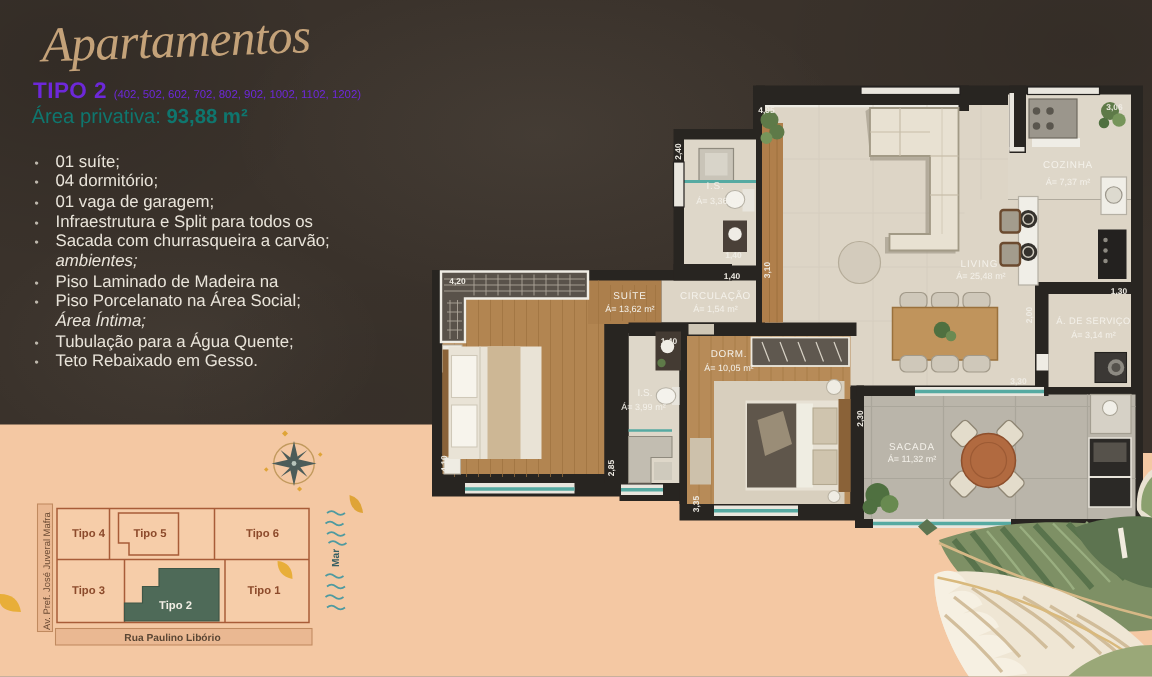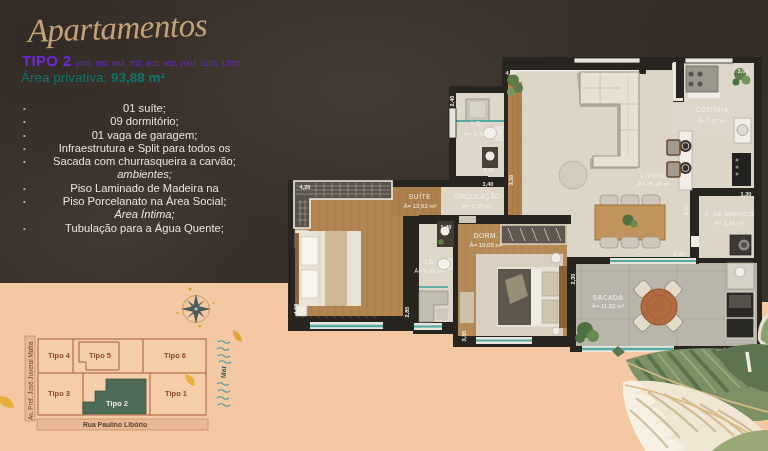--- a/index.html
+++ b/index.html
@@ -13,48 +13,49 @@
                    radial-gradient(ellipse 220px 140px at 250px 270px, rgba(0,0,0,0.06), rgba(0,0,0,0) 70%),
                    #3a322b;}
   .abs{position:absolute;}
   #script-title{left:28px;top:9px;width:230px;height:52px;
         font-family:"Liberation Serif",serif;font-style:italic;font-size:33px;
         color:#c4a279;letter-spacing:-0.5px;transform:rotate(-2deg);}
   #tipo-line{left:22px;top:52px;color:#6d28d9;white-space:nowrap;}
   #tipo-line b{font-size:15px;letter-spacing:0.3px;}
   #tipo-line span{font-size:7.6px;}
   #area-line{left:21px;top:70px;color:#0f766e;font-size:13.5px;}
-  #feature-list{left:22px;top:102px;width:230px;color:#e9e4da;font-size:11.2px;line-height:13.3px;text-align:center;}
+  #feature-list{left:22px;top:102px;width:230px;color:#e9e4da;font-size:11.2px;line-height:13.3px;}
   .li{position:relative;padding-left:15px;}
   .li:before{content:"\2022";position:absolute;left:1px;top:0;font-size:8px;color:#bdb7ac;}
   .cont{padding-left:15px;font-style:italic;}
 </style>
 </head>
 <body>
 <div id="page">
 
   <div id="darkbg" class="abs"></div>
 
   <div id="script-title" class="abs">Apartamentos</div>
 
   <div id="tipo-line" class="abs"><b>TIPO 2</b> <span>(402, 502, 602, 702, 802, 902, 1002, 1102, 1202)</span></div>
 
   <div id="area-line" class="abs">Área privativa: <b>93,88 m²</b></div>
 
   <div id="feature-list" class="abs">
     <div class="li">01 suíte;</div>
-    <div class="li">09 dormitório;</div>
+    <div class="li">04 dormitório;</div>
     <div class="li">01 vaga de garagem;</div>
     <div class="li">Infraestrutura e Split para todos os</div>
     <div class="li">Sacada com churrasqueira a carvão;</div>
     <div class="cont">ambientes;</div>
     <div class="li">Piso Laminado de Madeira na</div>
     <div class="li">Piso Porcelanato na Área Social;</div>
     <div class="cont">Área Íntima;</div>
     <div class="li">Tubulação para a Água Quente;</div>
+    <div class="li">Teto Rebaixado em Gesso.</div>
   </div>
 
   <svg class="abs" style="left:0;top:0" width="768" height="451" viewBox="0 0 768 451">
     <g font-family="Liberation Sans, sans-serif">
 
     <g>
       <circle cx="196" cy="309" r="13.5" fill="none" stroke="#c29a5e" stroke-width="0.9"></circle>
       <g fill="#4c5c59">
         <polygon points="196,294 199,307 196,309 193,307"></polygon>
         <polygon points="196,324 199,311 196,309 193,311"></polygon>

